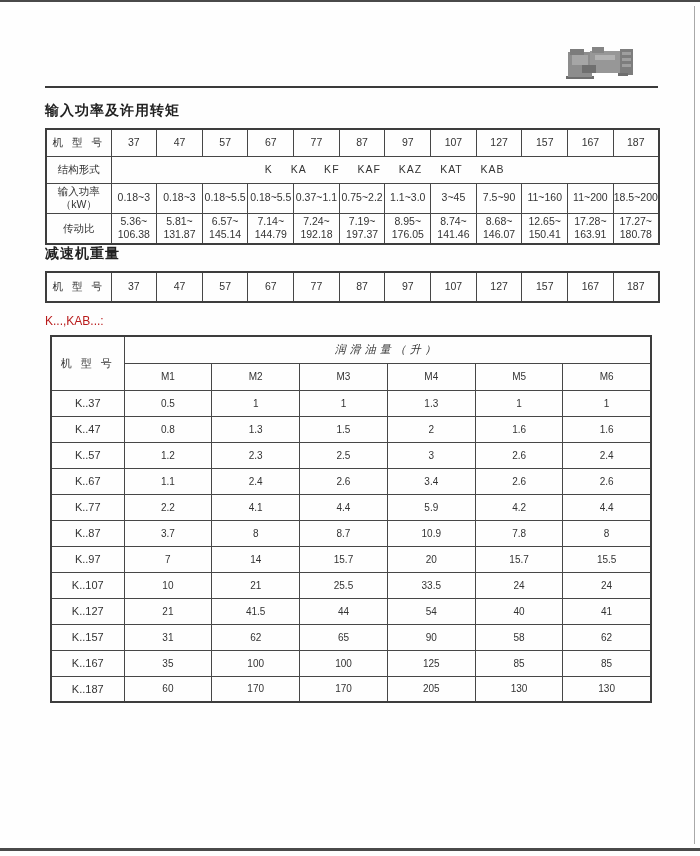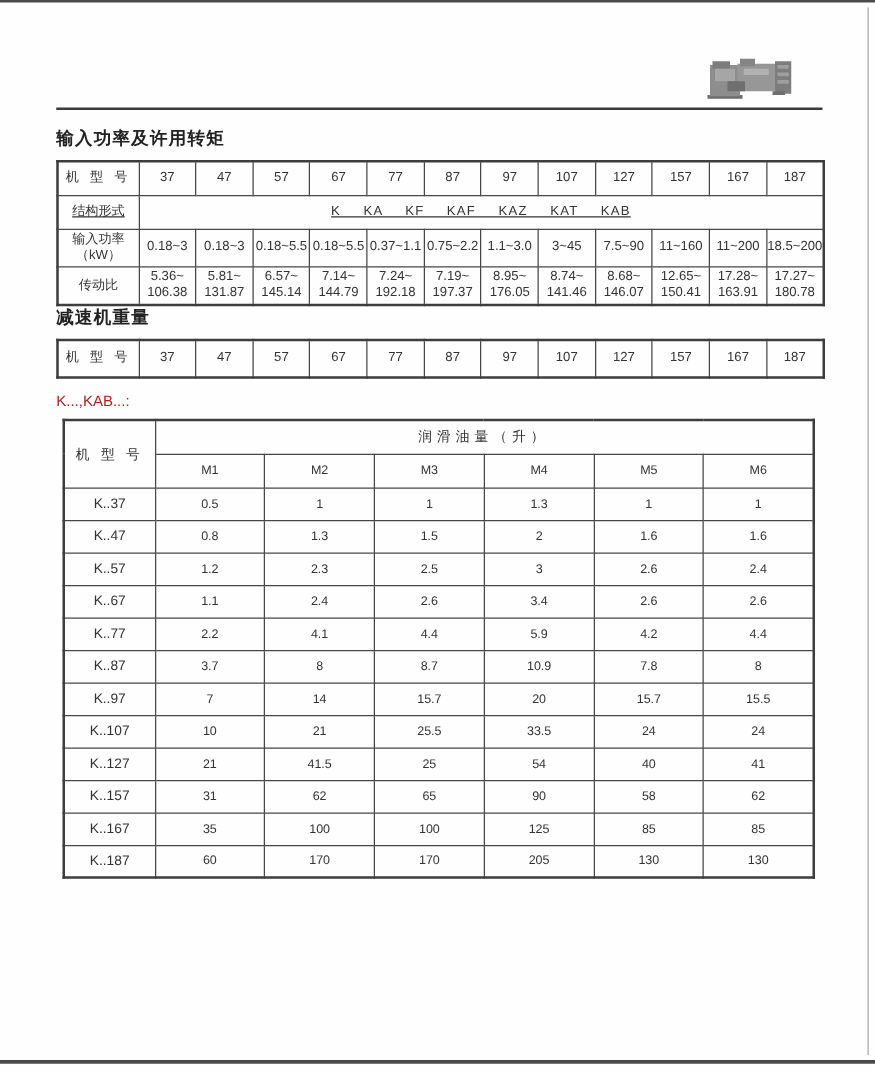--- a/index.html
+++ b/index.html
@@ -27,32 +27,32 @@
   table { border-collapse:collapse; table-layout:fixed; }
   th, td {
     border:1px solid #474747; text-align:center; vertical-align:middle;
     padding:0; font-weight:normal; color:#333; overflow:hidden;
   }
   .t12 { width:613px; margin-top:8px; border:2px solid #3d3d3d; font-size:10.5px; }
   .t12 th, .t12 td { white-space:pre-line; line-height:1.25; }
   .t12 .rowhdr { font-size:10.5px; }
   .sp { letter-spacing:3px; }
   .r-models { height:27px; }
-  .r-forms  { height:27px;text-decoration:underline; }
+  .r-forms  { height:27px; }
   .r-power  { height:30px; }
   .r-ratio  { height:31px; }
   .r-torque { height:27px; }
   .t2 tr { height:30px; }
   .forms-cell { word-spacing:14px; letter-spacing:1px; }
 
   .t3 { width:600px; margin-left:5px; margin-top:7px; border:2px solid #3d3d3d; font-size:10px; }
   .t3 thead tr { height:27px; }
   .t3 tbody tr { height:26px; }
   .t3 th { font-size:11px; }
-  .group-hdr { letter-spacing:4px; font-size:11px; }
+  .group-hdr { letter-spacing:4px; font-size:11px;font-style:italic; }
 </style>
 </head>
 <body>
 
 <div class="page-edge-top"></div>
 <div class="page-edge-bottom"></div>
 <div class="page-edge-right"></div>
 
 <div class="content">
 
@@ -266,21 +266,21 @@
           <td>21</td>
           <td>25.5</td>
           <td>33.5</td>
           <td>24</td>
           <td>24</td>
         </tr>
         <tr>
           <th>K..127</th>
           <td>21</td>
           <td>41.5</td>
-          <td>25</td>
+          <td>44</td>
           <td>54</td>
           <td>40</td>
           <td>41</td>
         </tr>
         <tr>
           <th>K..157</th>
           <td>31</td>
           <td>62</td>
           <td>65</td>
           <td>90</td>

